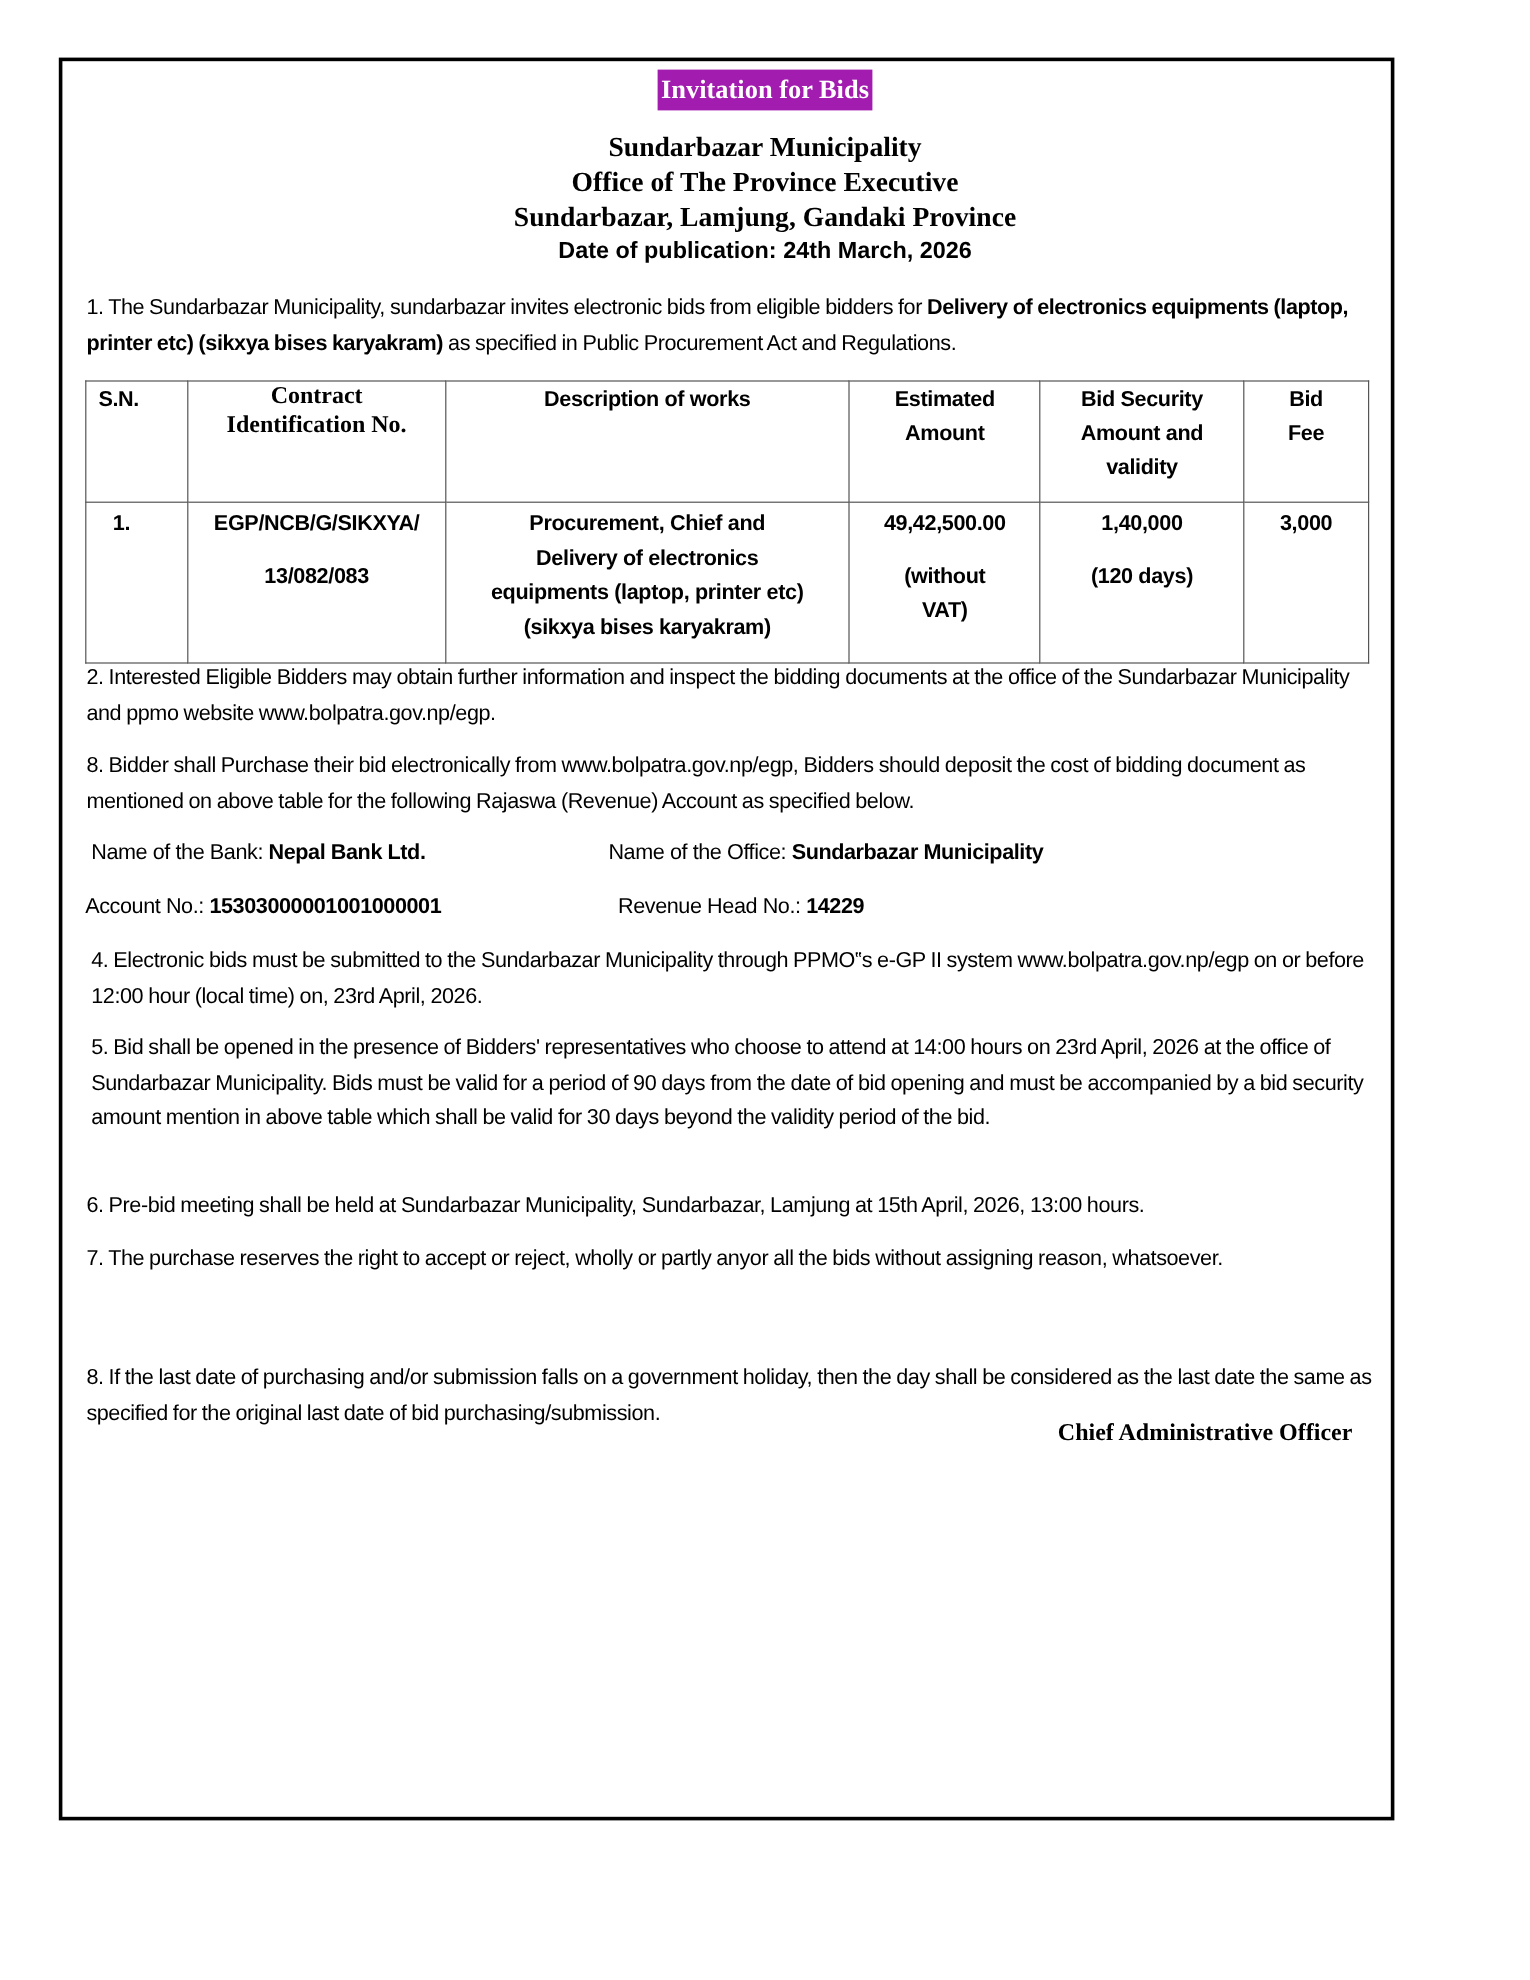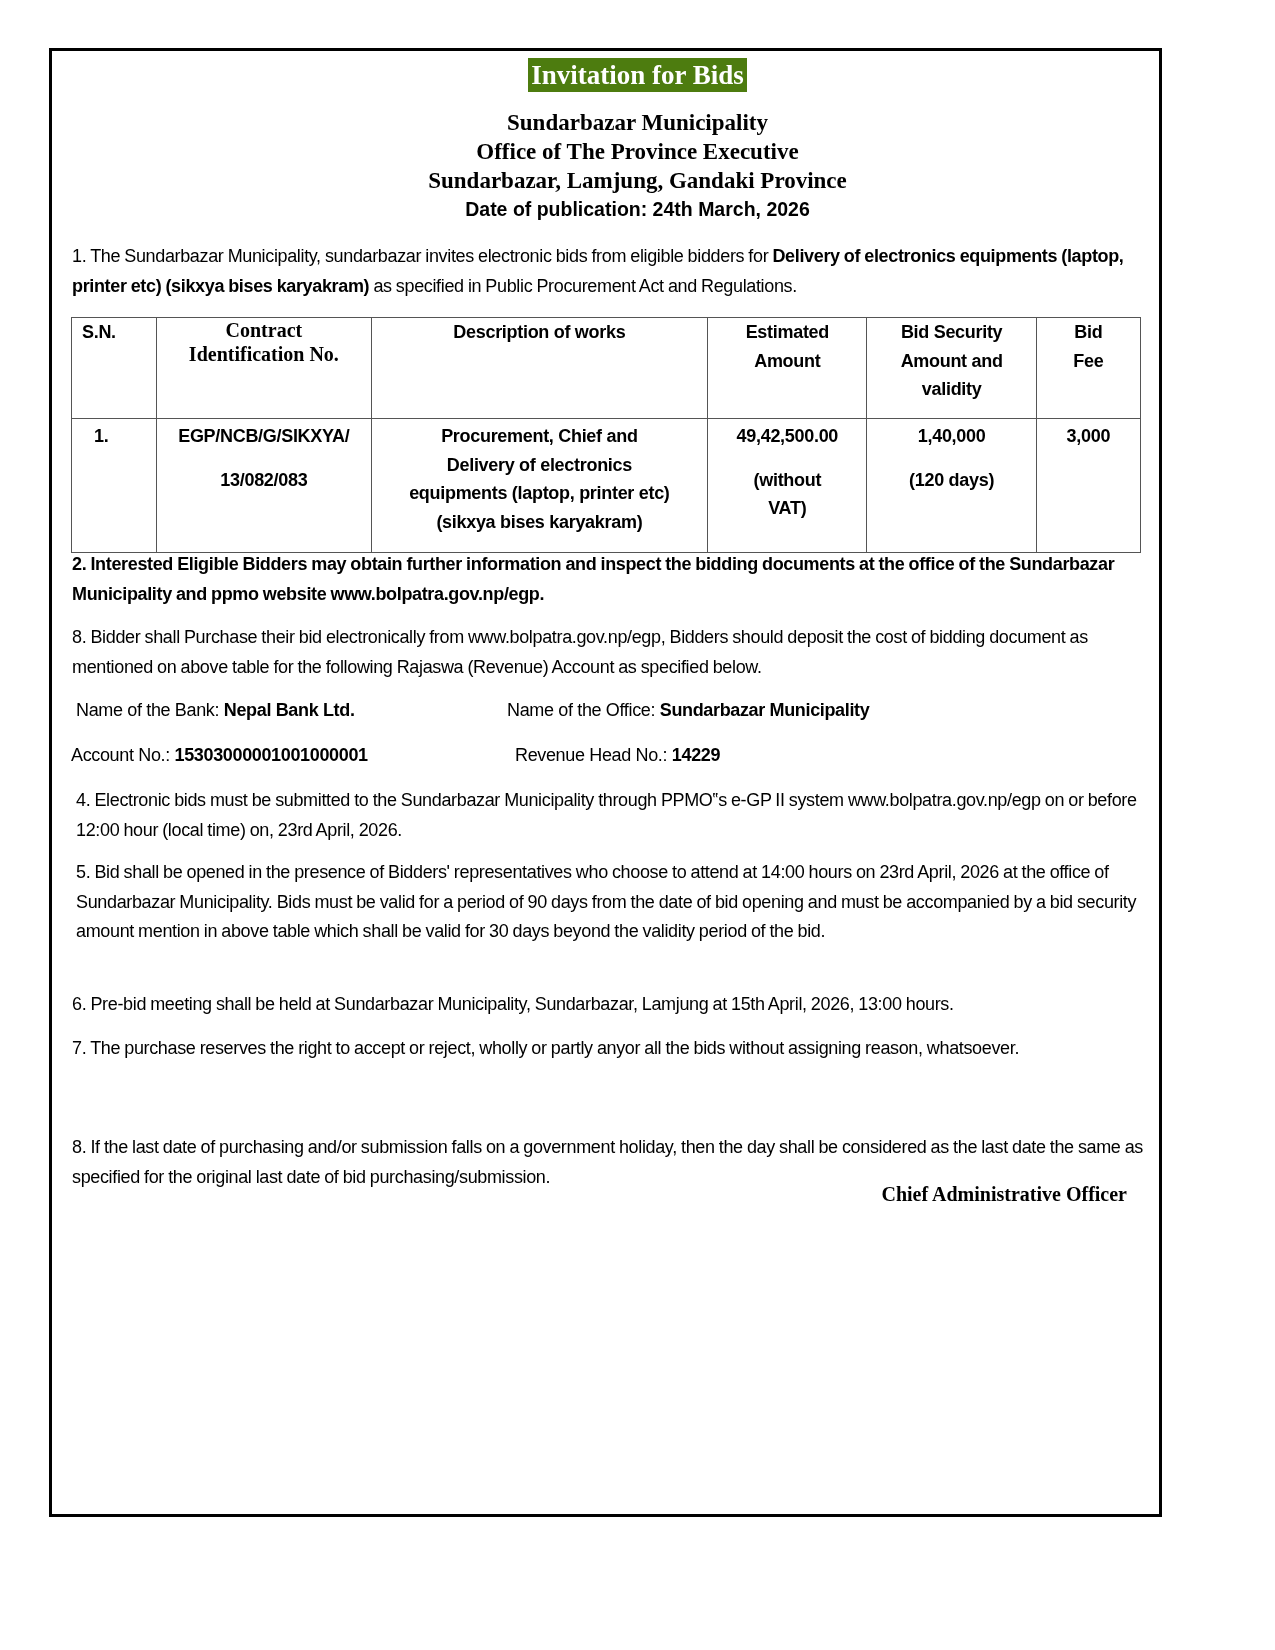--- a/index.html
+++ b/index.html
@@ -7,22 +7,22 @@
       width: 1275px; height: 1650px; position: relative; overflow: hidden;
       color: #000; font-family: "Liberation Sans", "DejaVu Sans", sans-serif;
     }
     .frame {
       position: absolute; left: 49px; top: 48px; width: 1113px; height: 1469px;
       border: 3px solid #000; box-sizing: border-box;
     }
     .serif { font-family: "Liberation Serif", "DejaVu Serif", serif; }
     .title-wrap { position: absolute; top: 58px; left: 0; right: 0; text-align: center; }
     .title {
-      display: inline-block; background: #4d7c0f; color: #fff; font-weight: bold;
-      font-size: 27px; line-height: 34px; padding: 0 3px;
+      display: inline-block; background: #a21caf; color: #fff; font-weight: bold;
+      font-size: 22px; line-height: 34px; padding: 0 3px;
     }
     .hdr { position: absolute; left: 0; right: 0; text-align: center; font-weight: bold; font-size: 23px; }
     .hdr.l1 { top: 110px; }
     .hdr.l2 { top: 139px; }
     .hdr.l3 { top: 168px; }
     .hdr.l4 { top: 198px; font-size: 19.5px; font-family: "Liberation Sans", sans-serif; }
     .para {
       position: absolute; left: 72px; width: 1075px; font-size: 18px; line-height: 29.5px;
       font-family: "Liberation Sans Narrow", "Liberation Sans", sans-serif;
       letter-spacing: -0.35px; word-spacing: -0.5px;
@@ -116,21 +116,21 @@
         <span class="gap"></span>
         <div>(120 days)</div>
       </td>
       <td class="center">
         <div>3,000</div>
       </td>
     </tr>
   </tbody>
 </table>
 
-<div class="para" style="top:550px;font-weight:bold;">2. Interested Eligible Bidders may obtain further information and inspect the bidding documents at the office of the Sundarbazar Municipality and ppmo website www.bolpatra.gov.np/egp.</div>
+<div class="para" style="top:550px;">2. Interested Eligible Bidders may obtain further information and inspect the bidding documents at the office of the Sundarbazar Municipality and ppmo website www.bolpatra.gov.np/egp.</div>
 <div class="para" style="top:623px;">8. Bidder shall Purchase their bid electronically from www.bolpatra.gov.np/egp, Bidders should deposit the cost of bidding document as mentioned on above table for the following Rajaswa (Revenue) Account as specified below.</div>
 
 <div class="row2" style="top:700px; left:76px;">
   <span>Name of the Bank: </span><b>Nepal Bank Ltd.</b>
 </div>
 <div class="row2" style="top:700px; left:507px;">
   <span>Name of the Office: </span><b>Sundarbazar Municipality</b>
 </div>
 <div class="row2" style="top:745px; left:71px;">
   <span>Account No.: </span><b>15303000001001000001</b>

